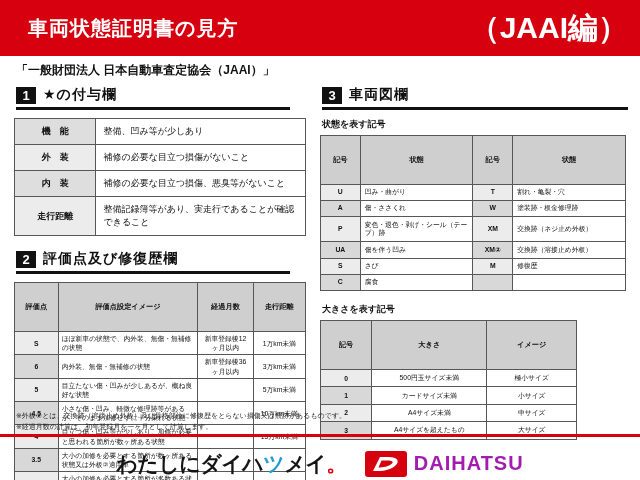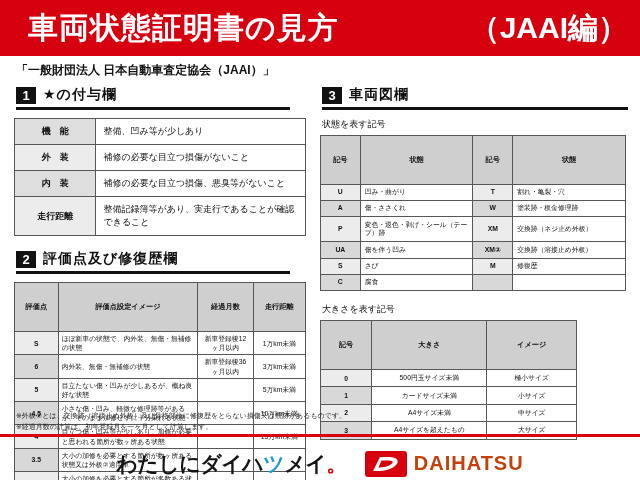--- a/index.html
+++ b/index.html
@@ -7,39 +7,39 @@
   body {
     width:640px; height:480px; position:relative; overflow:hidden;
     background:#ffffff; color:#111;
     font-family:"Liberation Sans","DejaVu Sans",sans-serif;
   }
   
   .titlebar {
     height:56px; background:#d7000f; color:#fff;
     display:flex; align-items:center; padding:0 12px 0 28px;
   }
-  .titlebar .t1 { font-size:30px; font-weight:bold; letter-spacing:1px; white-space:nowrap; }
+  .titlebar .t1 { font-size:20px; font-weight:bold; letter-spacing:1px; white-space:nowrap; }
   .titlebar .t2 { font-size:30px; font-weight:bold; margin-left:auto; white-space:nowrap; }
   .association { font-size:12px; font-weight:bold; padding:6px 0 2px 16px; }
   
   .content { display:flex; gap:14px; padding:0 14px; }
   .col-left  { width:292px; flex:none; }
   .col-right { flex:1; min-width:0; }
   .sec-head {
     display:flex; align-items:center; gap:7px;
     border-bottom:3px solid #111; padding-bottom:3px;
     margin:5px 0 8px 2px; width:94%;
   }
   .sec-num {
     background:#111; color:#fff; font-weight:bold; font-size:13px;
     width:20px; height:17px; flex:none;
     display:flex; align-items:center; justify-content:center;
   }
   .sec-title { font-size:14px; font-weight:bold; letter-spacing:1px; white-space:nowrap;text-align:center; }
-  .small-label { font-size:9px; font-weight:normal; margin:7px 0 4px 2px; }
+  .small-label { font-size:9px; font-weight:bold; margin:7px 0 4px 2px; }
   
   table { border-collapse:collapse; width:100%; table-layout:fixed; }
   th, td { border:1px solid #575757; vertical-align:middle; }
   thead th { background:#cfcfcf; font-size:7.2px; font-weight:bold; padding:19px 2px; text-align:center; }
   
   .star-table td { font-size:9px; padding:6px 7px; }
   .star-table td.lbl { width:28%; text-align:center; font-weight:bold; }
   .star-table tr:nth-child(odd)  td.lbl { background:#dedede; }
   .star-table tr:nth-child(even) td.lbl { background:#ececec; }
   
@@ -68,21 +68,21 @@
   .footer-line { position:absolute; left:0; right:0; bottom:43px; height:3px; background:#d7000f; }
   .footer {
     position:absolute; left:0; right:0; bottom:0; height:33px;
     display:flex; align-items:center; justify-content:center; gap:18px;
   }
   .wordmark { font-size:21px; font-weight:bold; color:#151515; letter-spacing:-0.5px; white-space:nowrap; }
   .wordmark .blue { color:#1f9cd8; }
   .wordmark .red  { color:#d7000f; }
   .brand { display:flex; align-items:center; gap:7px; }
   .brand-mark { width:42px; height:26px; background:#d7000f; border-radius:3px; display:flex; align-items:center; justify-content:center; }
-  .brand-name { color:#c2410c; font-size:20px; font-weight:bold; letter-spacing:1px; }
+  .brand-name { color:#a21caf; font-size:20px; font-weight:bold; letter-spacing:1px; }
 </style>
 </head>
 <body>
 
 <div class="titlebar">
   <span class="t1">車両状態証明書の見方</span>
   <span class="t2">（JAAI編）</span>
 </div>
 
 <div class="association">「一般財団法人 日本自動車査定協会（JAAI）」</div>

